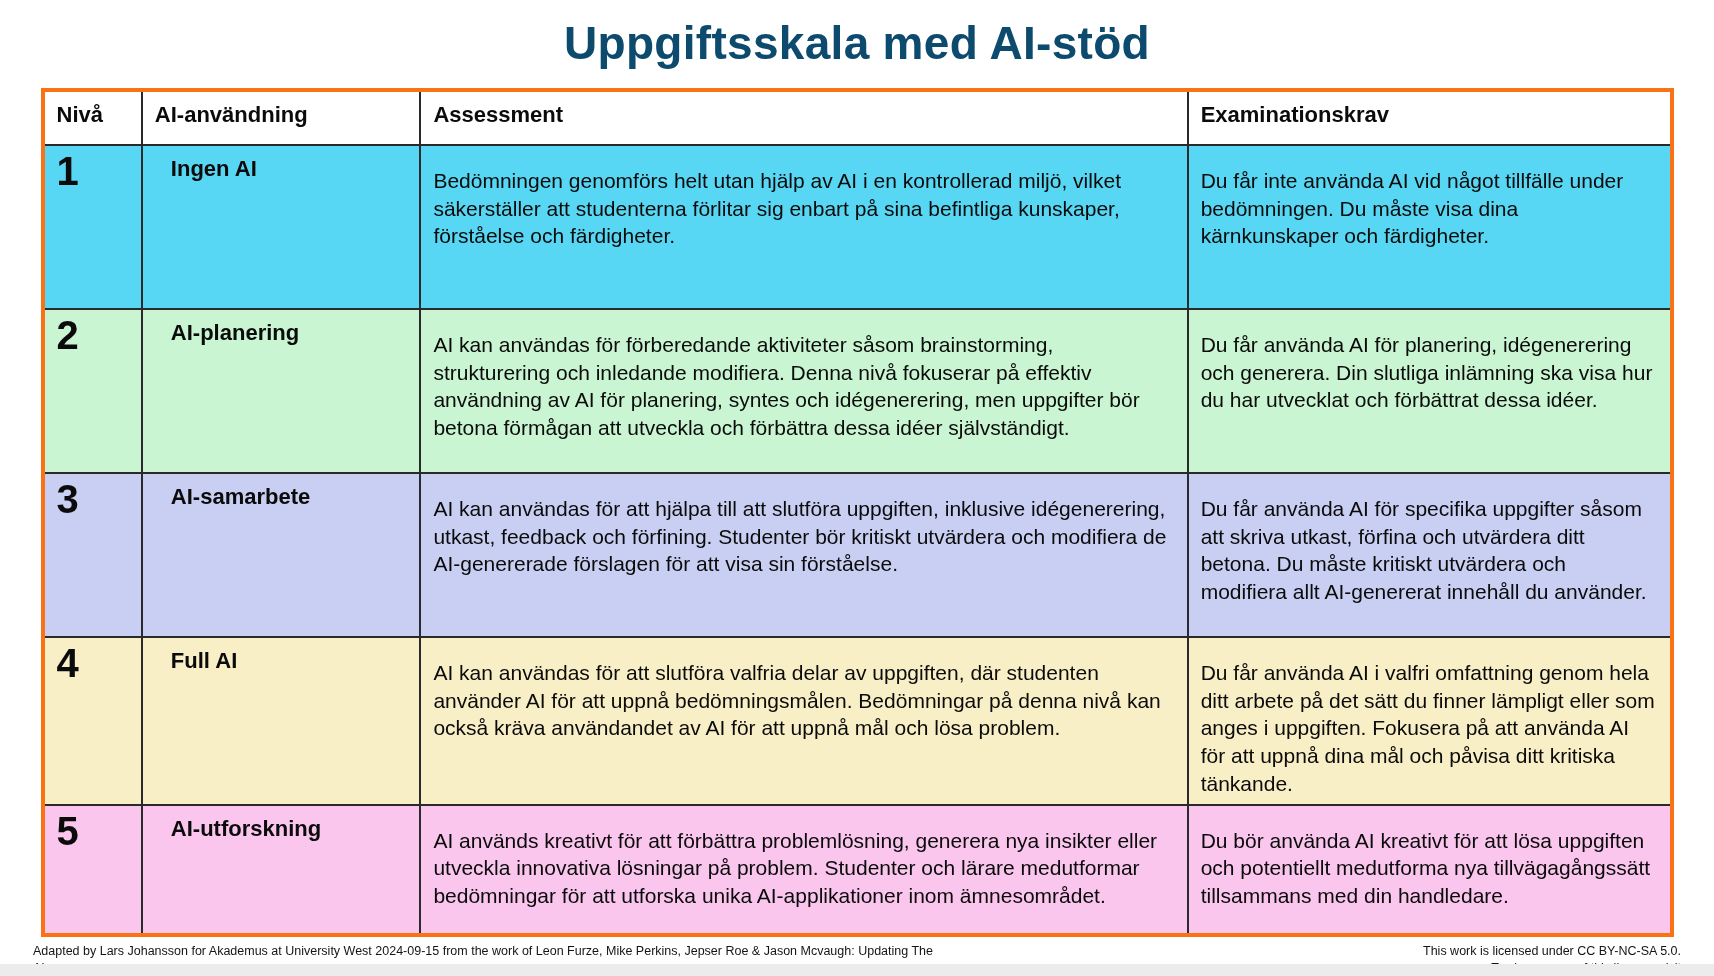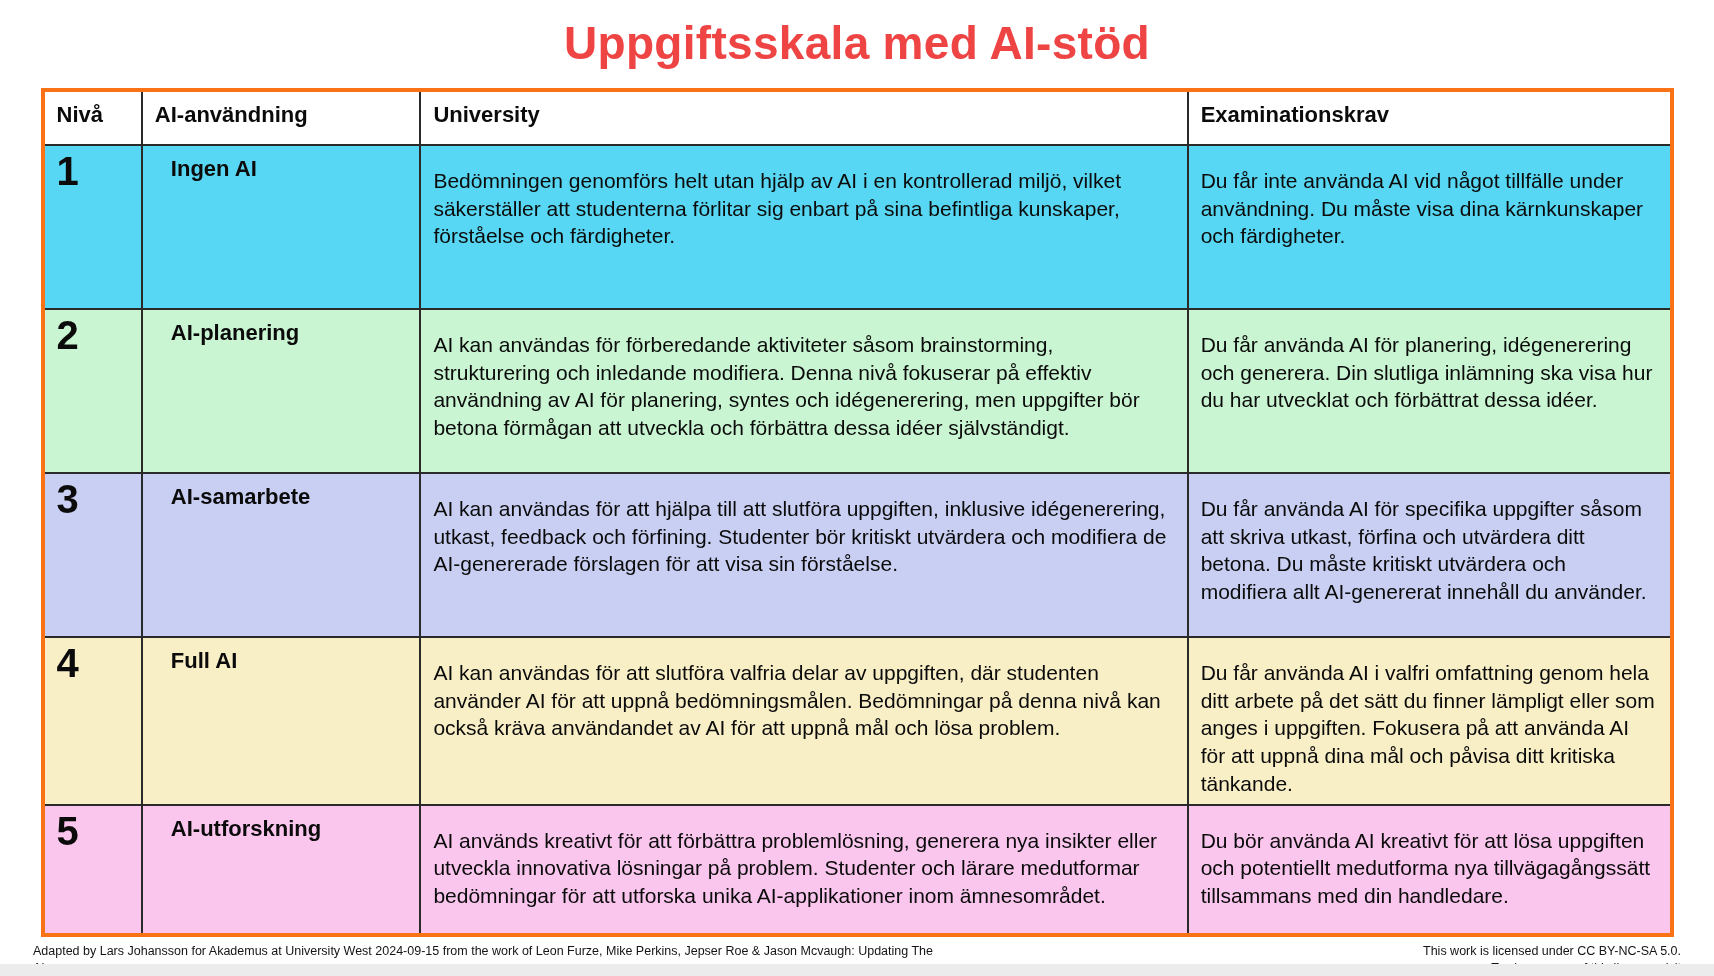--- a/index.html
+++ b/index.html
@@ -12,21 +12,21 @@
     overflow: hidden;
   }
   .page { position: relative; width: 1714px; height: 976px; }
   .title {
     text-align: center;
     font-size: 46px;
     font-weight: bold;
     letter-spacing: 0.3px;
     margin: 0;
     padding: 16px 0 12px 0;
-    color: #ef4444;
+    color: #0c4a6e;
   }
   table.scale {
     width: 1633px;
     margin: 6px auto;
     border-collapse: collapse;
     table-layout: fixed;
     border: 4px solid #f97316;
   }
   col.c-level { width: 6.1%; }
   col.c-usage { width: 17.1%; }
@@ -104,30 +104,30 @@
     <colgroup>
       <col class="c-level">
         <col class="c-usage">
         <col class="c-desc">
         <col class="c-req">
     </colgroup>
     <thead>
       <tr>
         <th>Nivå</th>
         <th>AI-användning</th>
-        <th>University</th>
+        <th>Assessment</th>
         <th>Examinationskrav</th>
       </tr>
     </thead>
     <tbody>
       <tr class="r-tall" style="background-color: rgb(87, 215, 243);">
         <td class="level">1</td>
         <td class="usage">Ingen AI</td>
         <td class="body-text">Bedömningen genomförs helt utan hjälp av AI i en kontrollerad miljö, vilket säkerställer att studenterna förlitar sig enbart på sina befintliga kunskaper, förståelse och färdigheter.</td>
-        <td class="body-text">Du får inte använda AI vid något tillfälle under användning. Du måste visa dina kärnkunskaper och färdigheter.</td>
+        <td class="body-text">Du får inte använda AI vid något tillfälle under bedömningen. Du måste visa dina kärnkunskaper och färdigheter.</td>
       </tr>
       <tr class="r-tall" style="background-color: rgb(201, 245, 210);">
         <td class="level">2</td>
         <td class="usage">AI-planering</td>
         <td class="body-text">AI kan användas för förberedande aktiviteter såsom brainstorming, strukturering och inledande modifiera. Denna nivå fokuserar på effektiv användning av AI för planering, syntes och idégenerering, men uppgifter bör betona förmågan att utveckla och förbättra dessa idéer självständigt.</td>
         <td class="body-text">Du får använda AI för planering, idégenerering och generera. Din slutliga inlämning ska visa hur du har utvecklat och förbättrat dessa idéer.</td>
       </tr>
       <tr class="r-tall" style="background-color: rgb(201, 207, 242);">
         <td class="level">3</td>
         <td class="usage">AI-samarbete</td>

